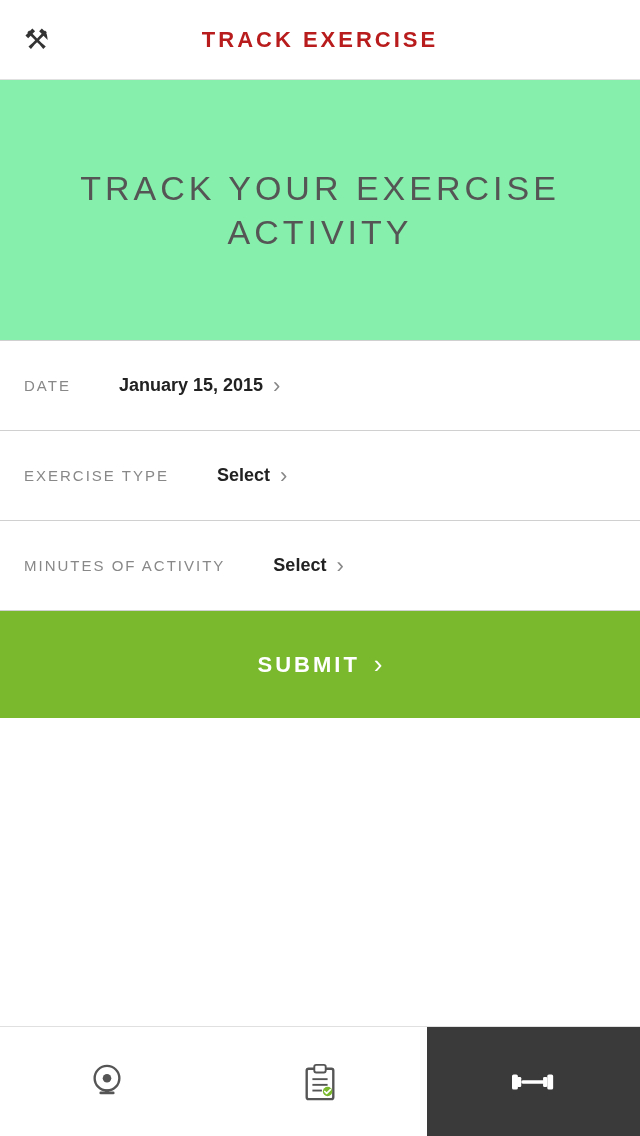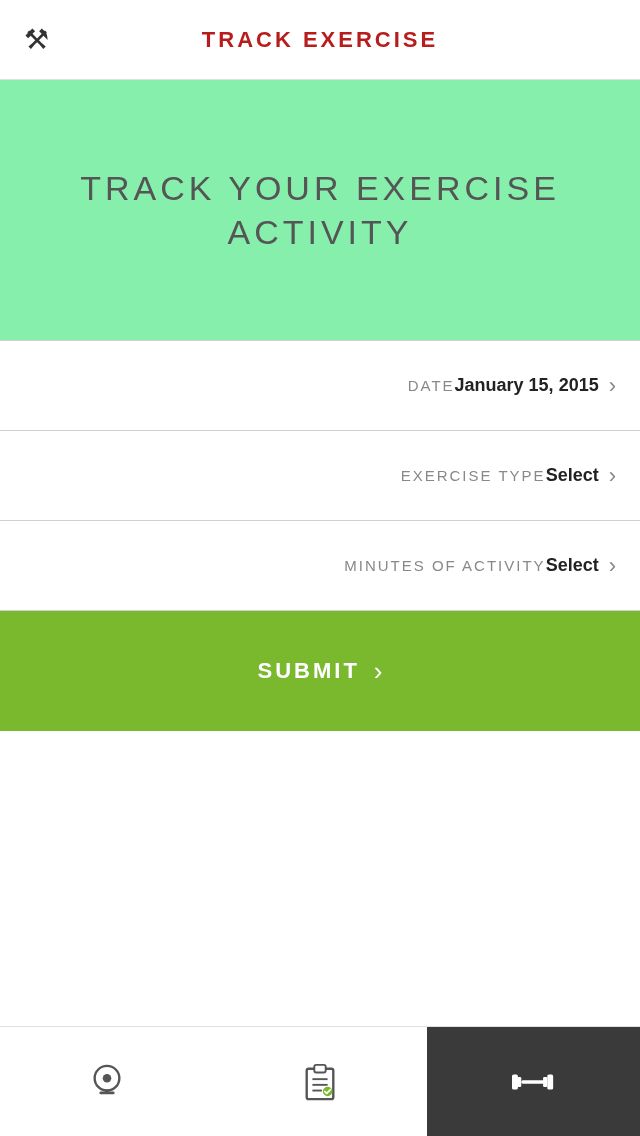--- a/index.html
+++ b/index.html
@@ -60,21 +60,21 @@
     }
 
     
     .form-section {
       border-top: 1px solid #d0d0d0;
     }
 
     .form-row {
       display: flex;
       align-items: center;
-      justify-content: flex-end;
+      justify-content: flex-start;
       padding: 0 24px;
       height: 90px;
       border-bottom: 1px solid #d0d0d0;
       background: #ffffff;
       cursor: pointer;
     }
 
     .form-row-label {
       font-size: 15px;
       font-weight: 400;
@@ -86,36 +86,37 @@
     .form-row-right {
       display: flex;
       align-items: center;
       gap: 10px;
     }
 
     .form-row-value {
       font-size: 18px;
       font-weight: 700;
       color: #222;
+      margin-left: 48px;
     }
 
     .chevron-icon {
       font-size: 22px;
       color: #888;
       font-weight: 300;
     }
 
     
     .submit-btn {
       display: flex;
       align-items: center;
       justify-content: center;
       gap: 14px;
       width: 100%;
-      height: 120px;
+      height: 107px;
       background: #7ab82e;
       border: none;
       cursor: pointer;
       margin-top: 0;
     }
 
     .submit-btn-label {
       font-size: 22px;
       font-weight: 700;
       letter-spacing: 3px;

